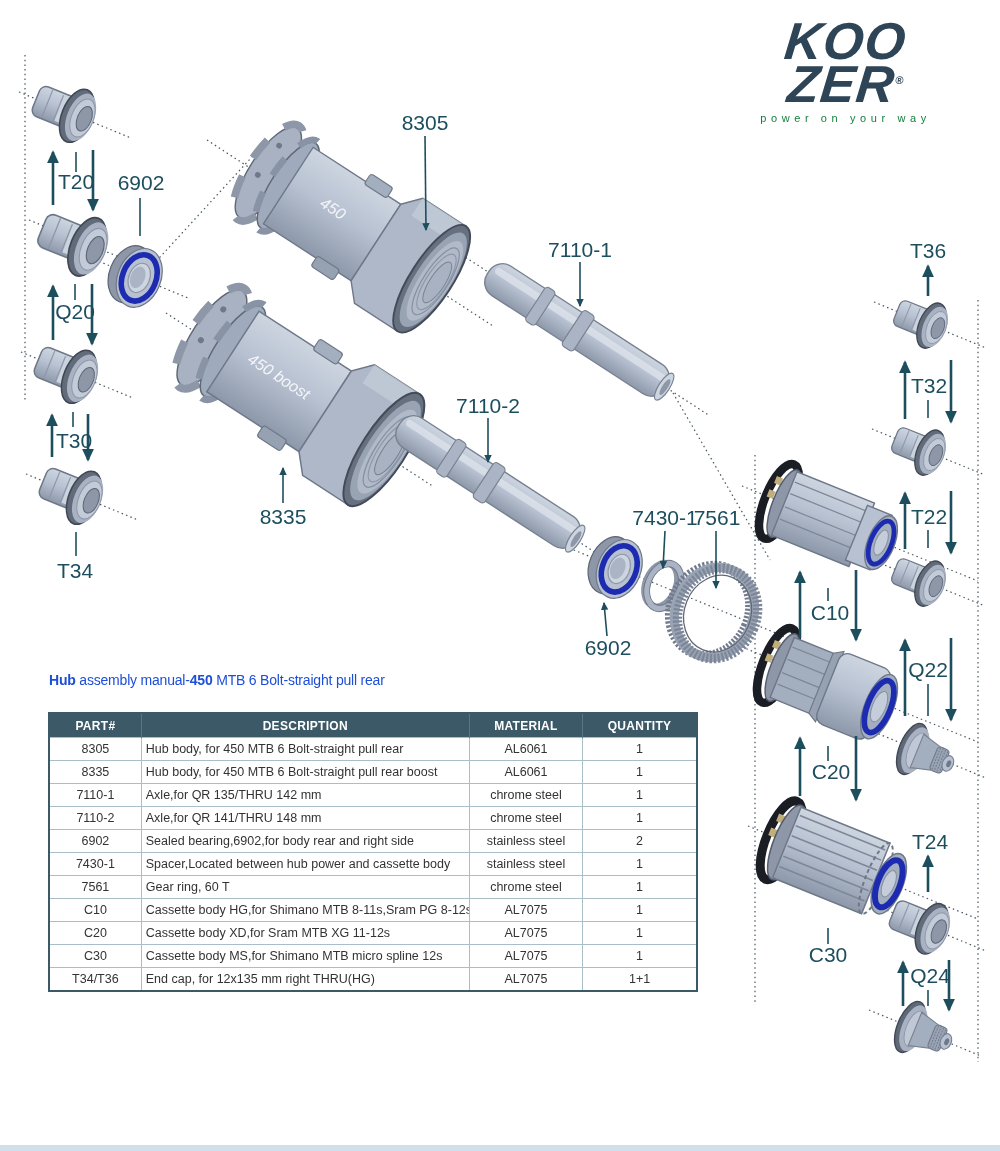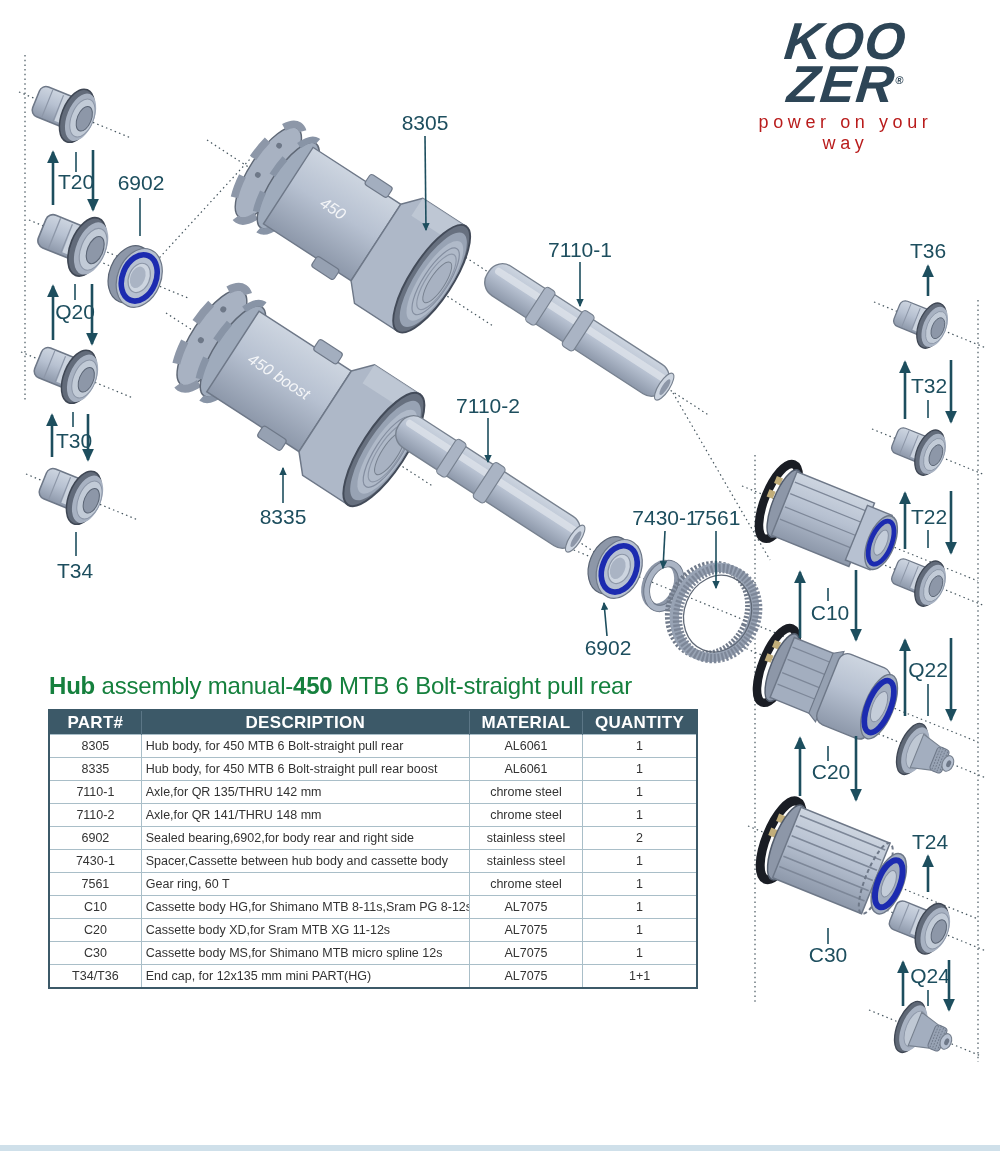--- a/index.html
+++ b/index.html
@@ -4,28 +4,28 @@
 <style>
   html,body{margin:0;padding:0;background:#ffffff;}
   #stage{position:relative;width:1000px;height:1151px;background:#ffffff;overflow:hidden;
          font-family:"Liberation Sans", sans-serif;}
   #diagram-svg{position:absolute;left:0;top:0;}
   
   .logo{position:absolute;left:738px;top:20px;width:215px;text-align:center;color:#2d4556;}
   .logo .big{font-weight:bold;font-style:italic;font-size:52px;line-height:0.82;
              letter-spacing:1px;transform:skewX(-6deg);}
   .logo .reg{font-size:11px;font-style:normal;vertical-align:super;letter-spacing:0;}
-  .logo .tagline{margin-top:7px;font-size:18px;letter-spacing:4.6px;color:#b91c1c;font-weight:normal;}
+  .logo .tagline{margin-top:7px;font-size:11px;letter-spacing:4.6px;color:#15803d;font-weight:normal;}
   
   .doc{position:absolute;left:48px;top:672px;width:652px;}
-  .doc-title{font-size:24px;color:#15803d;margin:0 0 9px 1px;letter-spacing:-0.2px;}
+  .doc-title{font-size:14px;color:#1d4ed8;margin:0 0 24px 1px;letter-spacing:-0.2px;}
   .doc-title .b{font-weight:bold;}
   table.parts{width:650px;border-collapse:collapse;border:2px solid #3c5968;
               font-size:12.5px;color:#333;table-layout:fixed;}
-  table.parts th{background:#3c5968;color:#ffffff;font-size:17px;font-weight:bold;
+  table.parts th{background:#3c5968;color:#ffffff;font-size:12px;font-weight:bold;
                  height:21px;border-left:1px solid #5b7686;letter-spacing:0.3px;}
   table.parts th:first-child{border-left:none;}
   table.parts td{height:22px;border:1px solid #a9bec8;text-align:center;
                  padding:0 4px;overflow:hidden;white-space:nowrap;}
   table.parts td.desc{text-align:left;}
   .col-part{width:92px;} .col-desc{width:327px;} .col-mat{width:113px;} .col-qty{width:114px;}
   .bottom-strip{position:absolute;left:0;bottom:0;width:1000px;height:6px;background:#cfe0ea;}
   
   .lbl{fill:#1d4e5e;font-size:21px;font-family:"Liberation Sans",sans-serif;text-anchor:middle;}
   .hub-txt{fill:#ffffff;opacity:0.85;font-style:italic;font-size:16px;text-anchor:middle;
@@ -344,21 +344,21 @@
             <td>1</td>
           </tr>
           <tr>
             <td>6902</td>
             <td class="desc">Sealed bearing,6902,for body rear and right side</td>
             <td>stainless steel</td>
             <td>2</td>
           </tr>
           <tr>
             <td>7430-1</td>
-            <td class="desc">Spacer,Cassette between hub body and cassette body</td>
+            <td class="desc">Spacer,Located between hub power and cassette body</td>
             <td>stainless steel</td>
             <td>1</td>
           </tr>
           <tr>
             <td>7561</td>
             <td class="desc">Gear ring, 60 T</td>
             <td>chrome steel</td>
             <td>1</td>
           </tr>
           <tr>
@@ -374,21 +374,21 @@
             <td>1</td>
           </tr>
           <tr>
             <td>C30</td>
             <td class="desc">Cassette body MS,for Shimano MTB micro spline 12s</td>
             <td>AL7075</td>
             <td>1</td>
           </tr>
           <tr>
             <td>T34/T36</td>
-            <td class="desc">End cap, for 12x135 mm mini PART(HG)</td>
+            <td class="desc">End cap, for 12x135 mm right THRU(HG)</td>
             <td>AL7075</td>
             <td>1+1</td>
           </tr>
         </tbody>
     </table>
   </div>
 
   <div class="bottom-strip"></div>
 </div>
 

